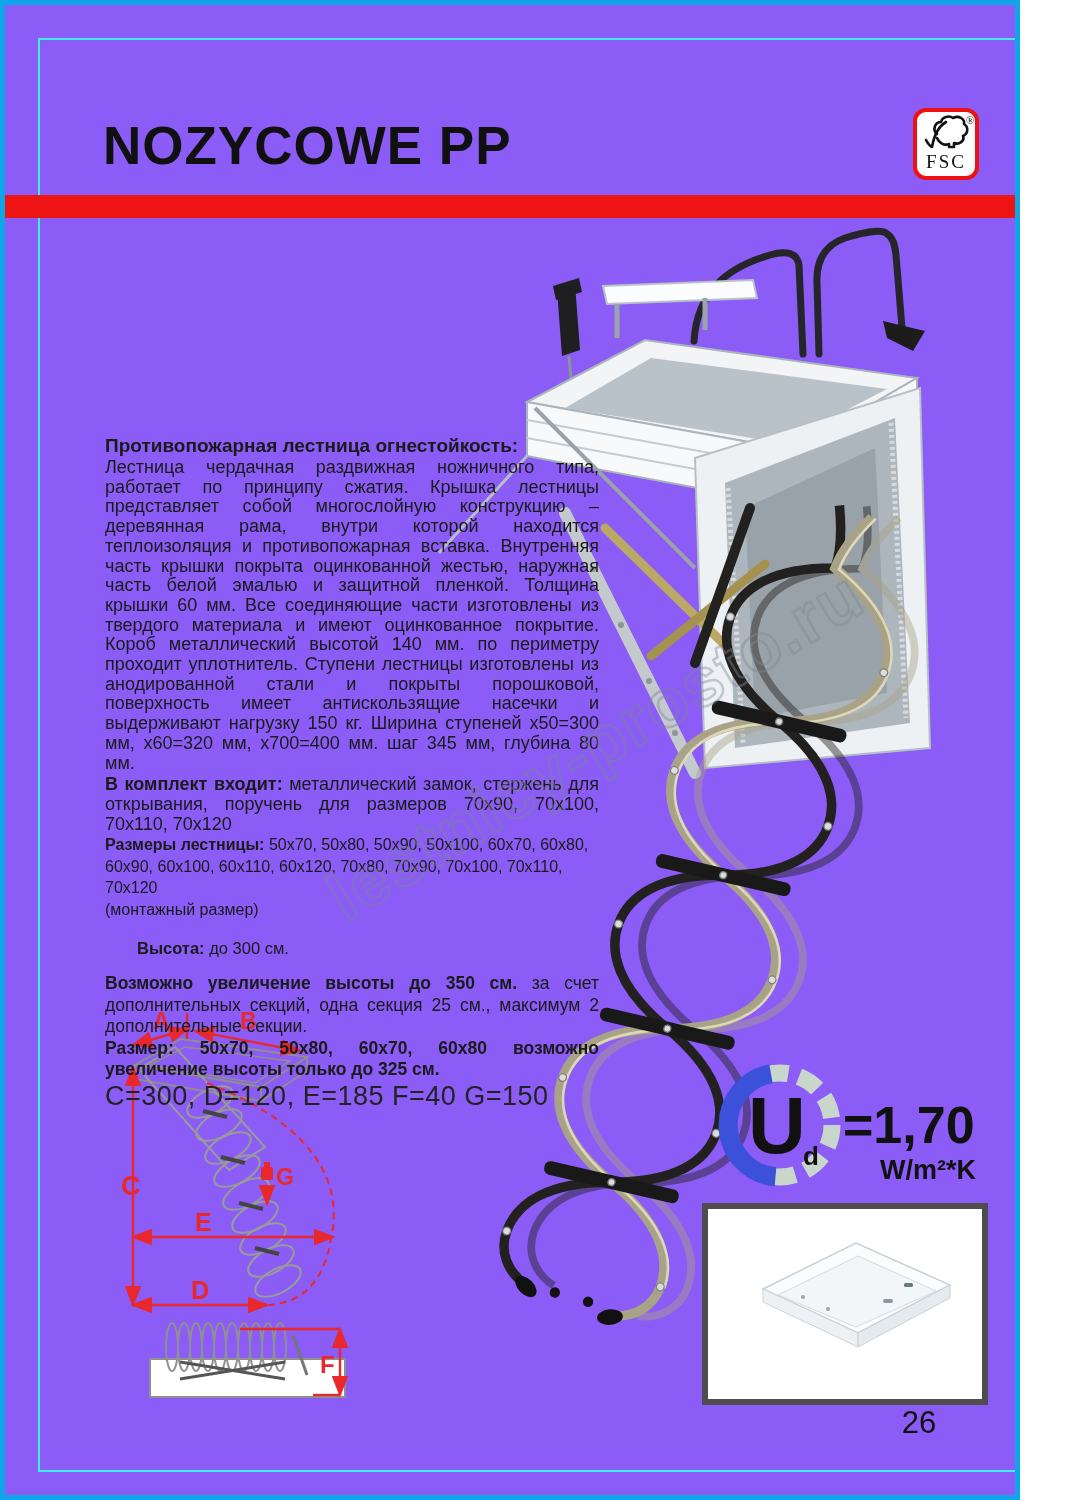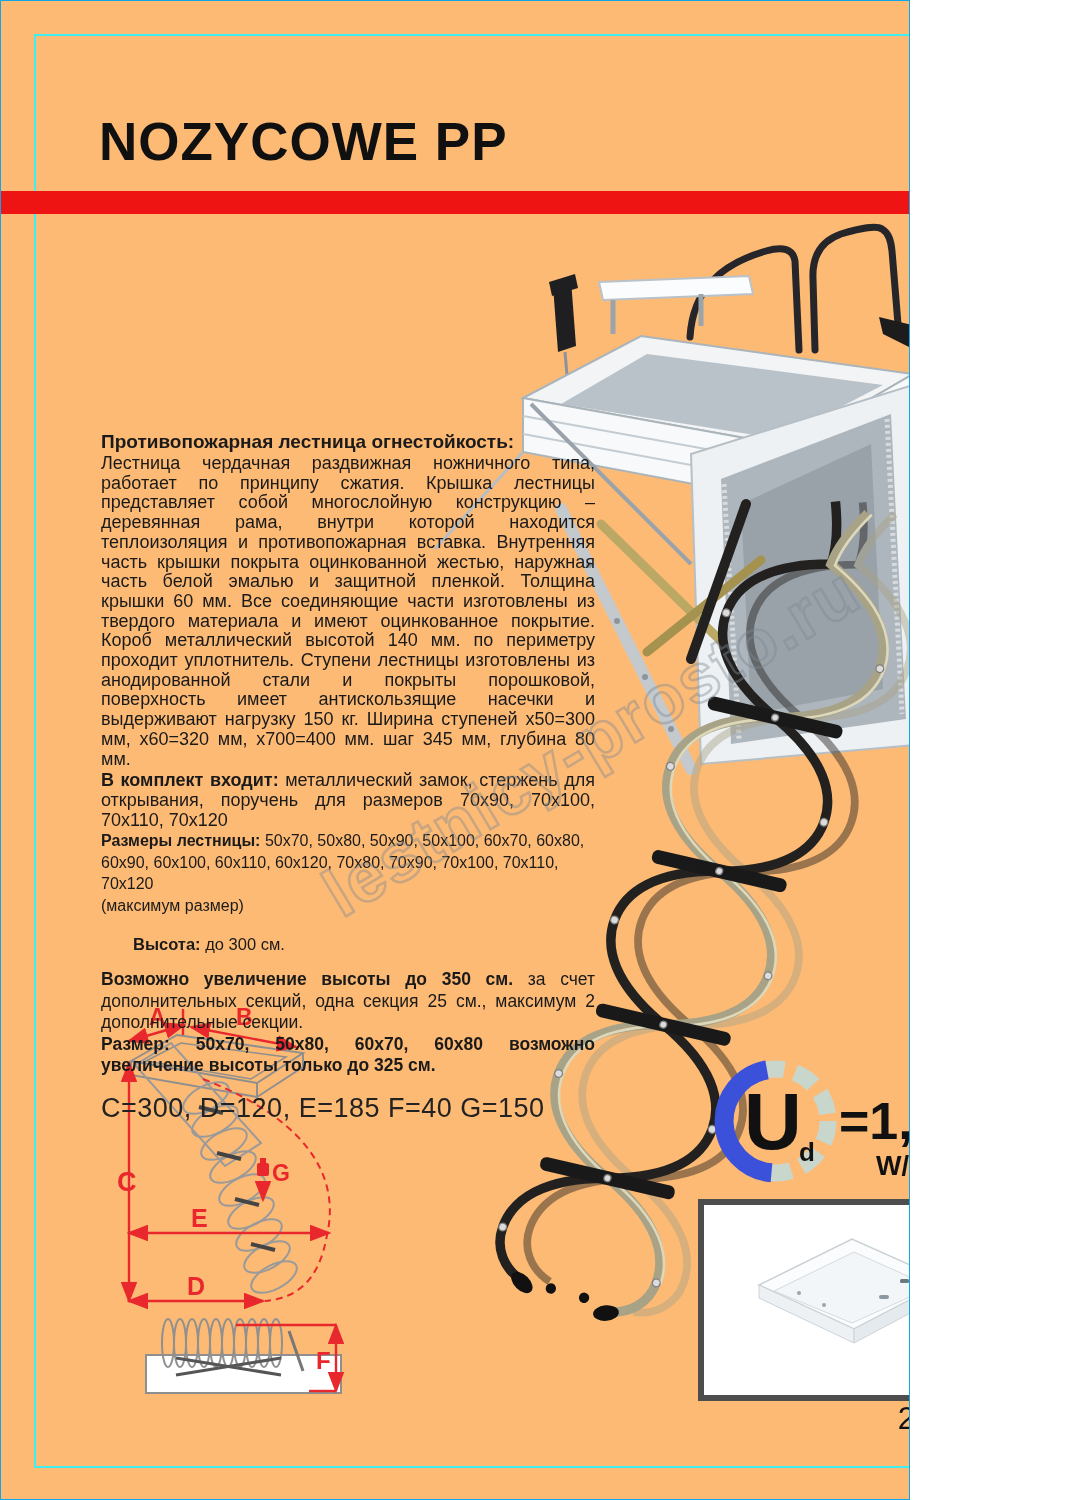--- a/index.html
+++ b/index.html
@@ -1,29 +1,29 @@
 <!DOCTYPE html>
 <html><head>
 <meta charset="utf-8">
 <style>
   html,body{margin:0;padding:0;background:#ffffff;}
   body{font-family:"Liberation Sans", sans-serif;}
-  #page{position:relative;width:910px;height:1500px;background:#fdba74;border:1px solid #0ea5e9;box-sizing:border-box;overflow:hidden;}
+  #page{position:relative;width:1020px;height:1500px;background:#8b5cf6;border:5px solid #0ea5e9;box-sizing:border-box;overflow:hidden;}
   .cyan-frame{position:absolute;left:33px;top:33px;width:1006px;height:1430px;border:2px solid #3eeef2;z-index:1;}
   .title{position:absolute;left:98px;top:110px;font-size:53px;font-weight:bold;color:#101010;letter-spacing:1px;z-index:4;}
   .redbar{position:absolute;left:0;top:190px;width:1078px;height:23px;background:#ee1414;z-index:3;}
   .fsc-box{position:absolute;left:908px;top:103px;z-index:4;}
   .photo{position:absolute;left:420px;top:218px;z-index:2;}
   .textcol{position:absolute;left:100px;top:430px;width:494px;z-index:4;color:#1a1a1a;}
   .h-bold{font-size:19px;line-height:21px;font-weight:bold;}
   .p-just{font-size:18px;line-height:19.7px;text-align:justify;margin-top:2px;}
   .sizes{font-size:16px;line-height:21.5px;margin-top:0;}
   .hline{font-size:16.5px;line-height:21px;margin-top:18px;margin-left:32px;}
   .extblock{font-size:17.5px;line-height:21.5px;margin-top:14px;text-align:justify;}
-  .dims-line{font-size:27px;font-weight:normal;color:#222;margin-top:16px;letter-spacing:0.5px;}
+  .dims-line{font-size:27px;font-weight:normal;color:#222;letter-spacing:0.5px;}
   .b{font-weight:bold;}
   .diagram{position:absolute;left:90px;top:1002px;z-index:2;}
   .ubadge{position:absolute;left:700px;top:1056px;z-index:4;}
   .product-frame{position:absolute;left:697px;top:1198px;width:286px;height:202px;border:6px solid #4d4d4d;background:#fff;box-sizing:border-box;z-index:4;}
   .pagenum{position:absolute;left:877px;top:1400px;width:74px;text-align:center;font-size:31px;color:#111;z-index:4;}
   .watermark{position:absolute;left:290px;top:590px;width:600px;height:300px;z-index:5;pointer-events:none;display:flex;align-items:center;justify-content:center;}
   .watermark span{display:block;transform:rotate(-31deg);font-size:68px;font-weight:bold;letter-spacing:2px;color:transparent;-webkit-text-stroke:2.5px rgba(125,135,148,0.42);white-space:nowrap;}
   .fsc-acronym{font-family:"Liberation Serif", serif;}
 </style>
 </head>
@@ -123,21 +123,21 @@
       <circle cx="22" cy="900" r="6" fill="#111"></circle>
     </g>
   </svg>
 
   <div class="textcol">
     <div class="h-bold">Противопожарная лестница огнестойкость:</div>
     <div class="p-just">Лестница чердачная раздвижная ножничного типа, работает по принципу сжатия. Крышка лестницы представляет собой многослойную конструкцию – деревянная рама, внутри которой находится теплоизоляция и противопожарная вставка. Внутренняя часть крышки покрыта оцинкованной жестью, наружная часть белой эмалью и защитной пленкой. Толщина крышки 60 мм. Все соединяющие части изготовлены из твердого материала и имеют оцинкованное покрытие. Короб металлический высотой 140 мм. по периметру проходит уплотнитель. Ступени лестницы изготовлены из анодированной стали и покрыты порошковой, поверхность имеет антискользящие насечки и выдерживают нагрузку 150 кг. Ширина ступеней x50=300 мм, x60=320 мм, x700=400 мм. шаг 345 мм, глубина 80 мм.</div>
     <div class="p-just"><span class="b">В комплект входит:</span><span> металлический замок, стержень для открывания, поручень для размеров 70x90, 70x100, 70x110, 70x120</span></div>
     <div class="sizes">
       <span class="b">Размеры лестницы:</span><span> 50x70, 50x80, 50x90, 50x100, 60x70, 60x80, 60x90, 60x100, 60x110, 60x120, 70x80, 70x90, 70x100, 70x110, 70x120</span>
-      <div>(максимум размер)</div>
+      <div>(монтажный размер)</div>
     </div>
     <div class="hline"><span class="b">Высота:</span><span> до 300 см.</span></div>
     <div class="extblock">
       <span class="b">Возможно увеличение высоты до 350 см.</span><span> за счет дополнительных секций, одна секция 25 см., максимум 2 дополнительные секции.</span>
       <div class="b">Размер: 50x70, 50x80, 60x70, 60x80 возможно увеличение высоты только до 325 см.</div>
     </div>
     <div class="dims-line">C=300, D=120, E=185 F=40 G=150</div>
   </div>
 
   <svg class="diagram" width="350" height="420" viewBox="0 0 350 420">

